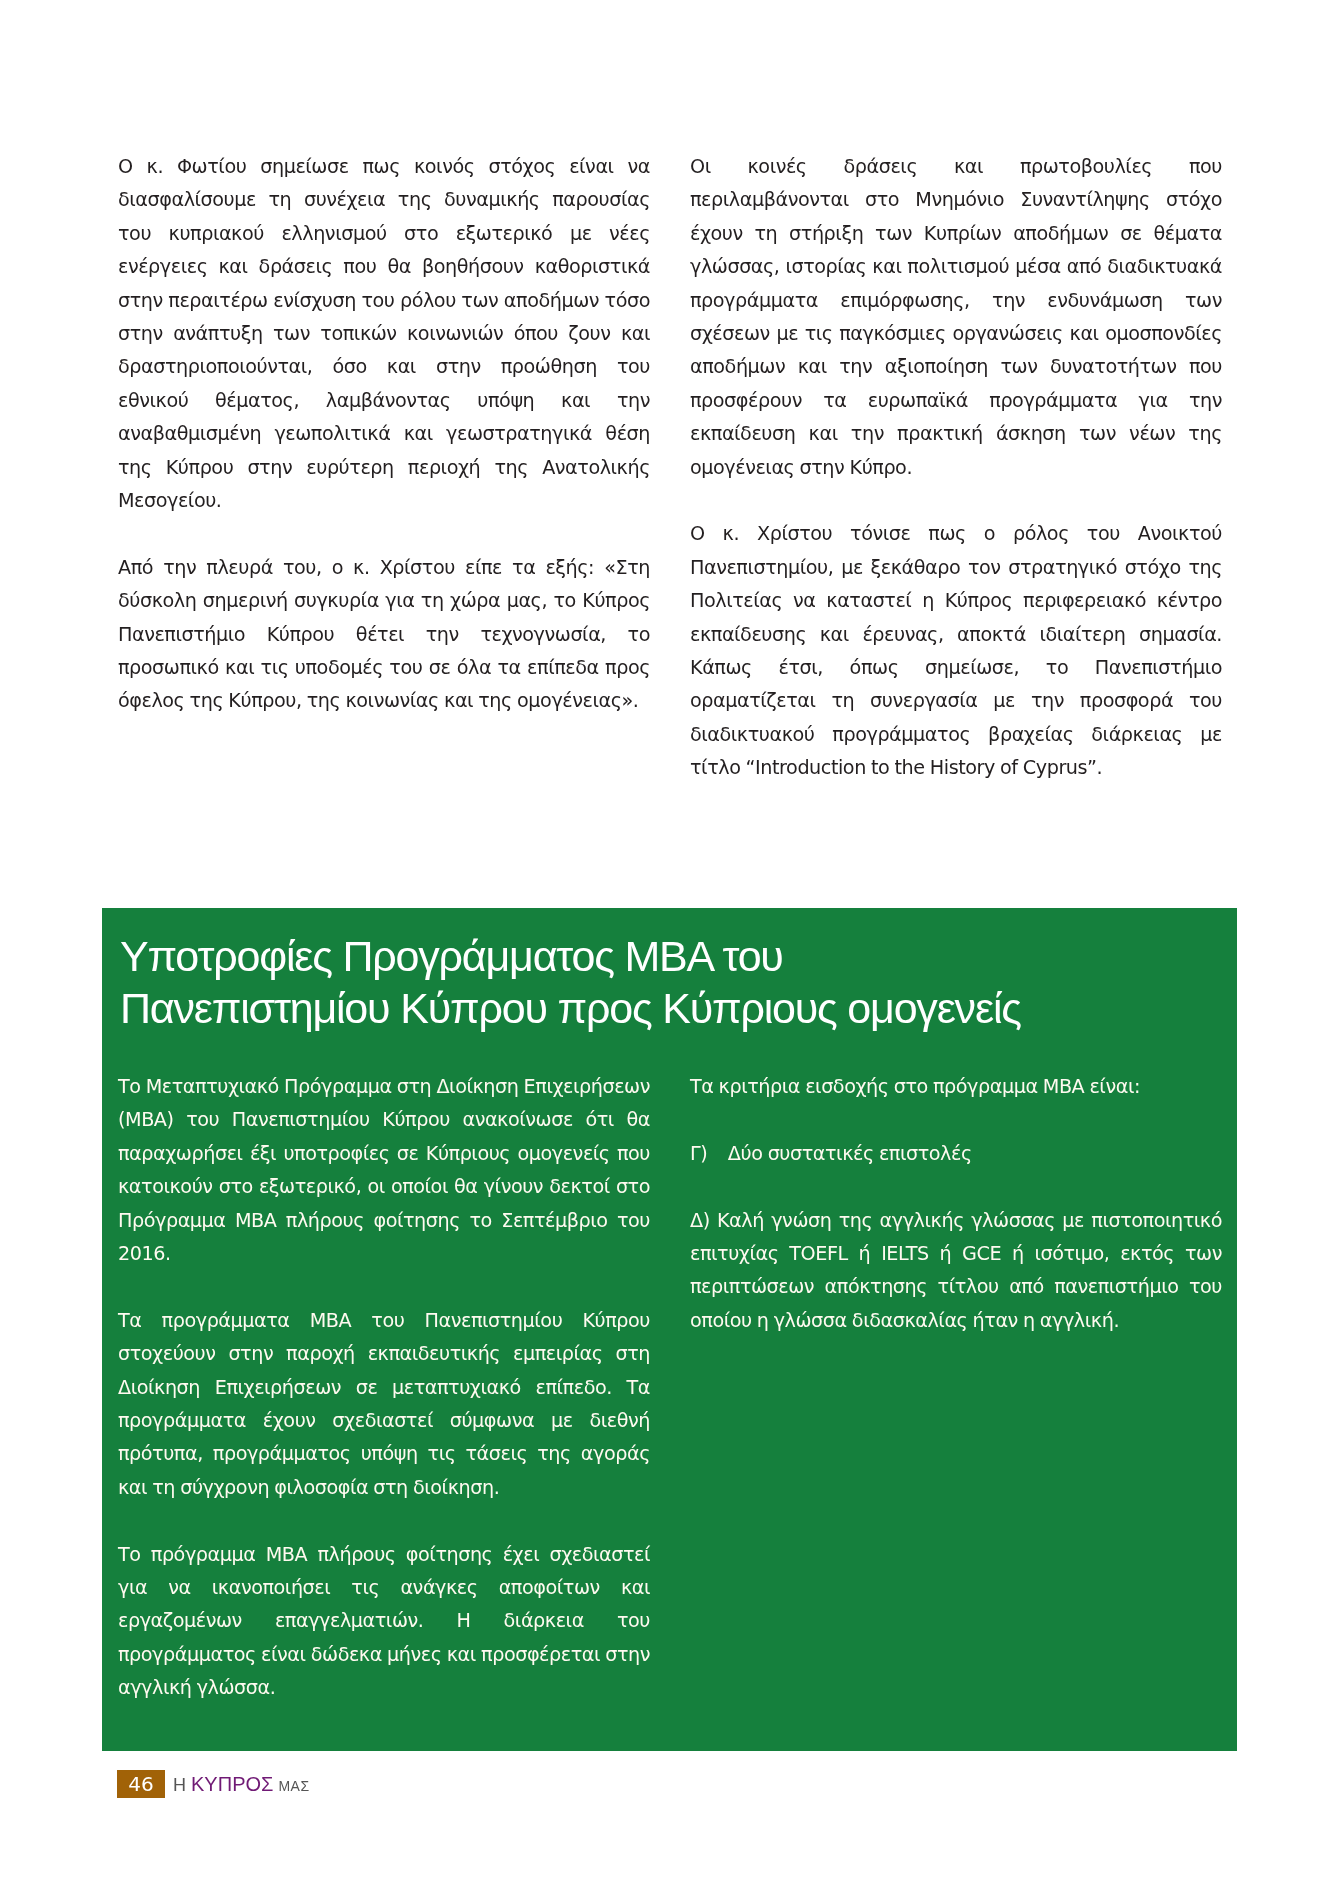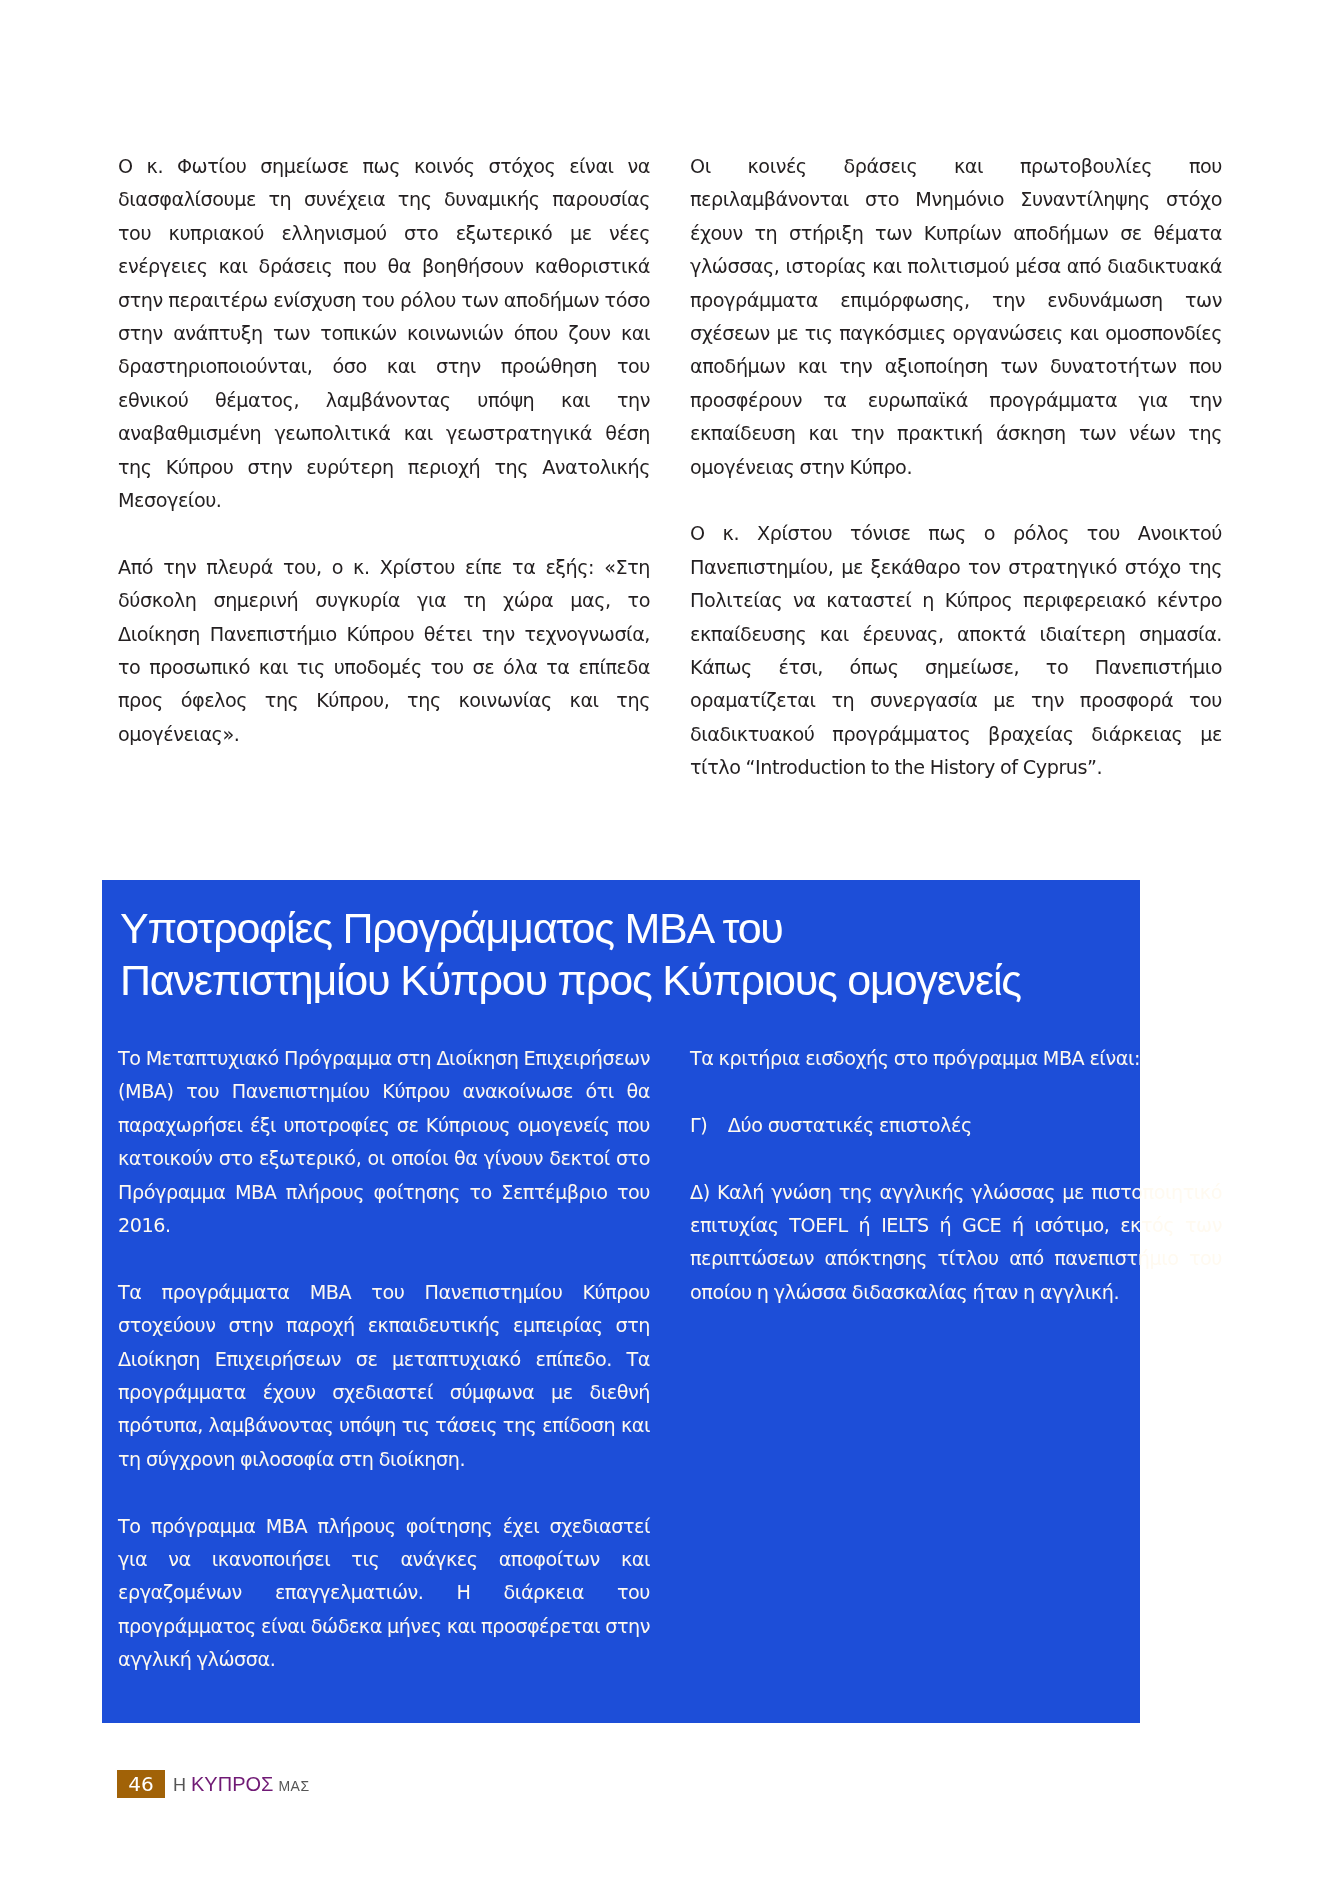--- a/index.html
+++ b/index.html
@@ -4,56 +4,56 @@
   <style>
     html, body { margin: 0; padding: 0; background: #ffffff; }
     body { width: 1339px; height: 1889px; position: relative; overflow: hidden;
            font-family: "DejaVu Sans", sans-serif; color: #231f20; }
     .col { position: absolute; width: 532px; font-size: 19.2px; line-height: 33.4px;
            text-align: justify; letter-spacing: -0.45px; word-spacing: -0.5px; }
     .col p { margin: 0 0 33.4px 0; }
     .col p:last-child { margin-bottom: 0; }
     #top-left { left: 118px; top: 150px; }
     #top-right { left: 690px; top: 150px; }
-    #box { position: absolute; left: 102px; top: 880px; width: 1038px; height: 843px;
-           background: #1d4ed8; color: #ffffff; }
+    #box { position: absolute; left: 102px; top: 908px; width: 1135px; height: 843px;
+           background: #15803d; color: #ffffff; }
     #box-title { position: absolute; left: 18px; top: 22px; margin: 0;
                  font-family: "Liberation Sans", sans-serif; font-weight: normal;
                  font-size: 43px; line-height: 52px; letter-spacing: -1.2px; color: #ffffff; }
     #box .col { color: #fffaf0; }
     #box-left { left: 16px; top: 162px; }
     #box-right { left: 588px; top: 162px; }
     #footer { position: absolute; left: 117px; top: 1770px; height: 28px; display: flex; align-items: center; }
     #page-num { background: #a16207; color: #ffffff; width: 48px; height: 28px;
                 font-size: 20px; line-height: 28px; text-align: center; }
     #mag-name { margin-left: 8px; font-size: 18px; color: #555555; font-family: "Liberation Sans", sans-serif; }
     #mag-name .bold { font-weight: normal; color: #701a75; font-size: 20px; text-align: center; }
     #mag-name .small { font-size: 14px; letter-spacing: 0.5px; }
   </style>
 </head>
 <body>
 
 <div class="col" id="top-left">
   <p>Ο κ. Φωτίου σημείωσε πως κοινός στόχος είναι να διασφαλίσουμε τη συνέχεια της δυναμικής παρουσίας του κυπριακού ελληνισμού στο εξωτερικό με νέες ενέργειες και δράσεις που θα βοηθήσουν καθοριστικά στην περαιτέρω ενίσχυση του ρόλου των αποδήμων τόσο στην ανάπτυξη των τοπικών κοινωνιών όπου ζουν και δραστηριοποιούνται, όσο και στην προώθηση του εθνικού θέματος, λαμβάνοντας υπόψη και την αναβαθμισμένη γεωπολιτικά και γεωστρατηγικά θέση της Κύπρου στην ευρύτερη περιοχή της Ανατολικής Μεσογείου.</p>
-  <p>Από την πλευρά του, ο κ. Χρίστου είπε τα εξής: «Στη δύσκολη σημερινή συγκυρία για τη χώρα μας, το Διοίκηση Πανεπιστήμιο Κύπρου θέτει την τεχνογνωσία, το προσωπικό και τις υποδομές του σε όλα τα επίπεδα προς όφελος της Κύπρου, της κοινωνίας και της ομογένειας».</p>
+  <p>Από την πλευρά του, ο κ. Χρίστου είπε τα εξής: «Στη δύσκολη σημερινή συγκυρία για τη χώρα μας, το Κύπρος Πανεπιστήμιο Κύπρου θέτει την τεχνογνωσία, το προσωπικό και τις υποδομές του σε όλα τα επίπεδα προς όφελος της Κύπρου, της κοινωνίας και της ομογένειας».</p>
 </div>
 
 <div class="col" id="top-right">
   <p>Οι κοινές δράσεις και πρωτοβουλίες που περιλαμβάνονται στο Μνημόνιο Συναντίληψης στόχο έχουν τη στήριξη των Κυπρίων αποδήμων σε θέματα γλώσσας, ιστορίας και πολιτισμού μέσα από διαδικτυακά προγράμματα επιμόρφωσης, την ενδυνάμωση των σχέσεων με τις παγκόσμιες οργανώσεις και ομοσπονδίες αποδήμων και την αξιοποίηση των δυνατοτήτων που προσφέρουν τα ευρωπαϊκά προγράμματα για την εκπαίδευση και την πρακτική άσκηση των νέων της ομογένειας στην Κύπρο.</p>
   <p>Ο κ. Χρίστου τόνισε πως ο ρόλος του Ανοικτού Πανεπιστημίου, με ξεκάθαρο τον στρατηγικό στόχο της Πολιτείας να καταστεί η Κύπρος περιφερειακό κέντρο εκπαίδευσης και έρευνας, αποκτά ιδιαίτερη σημασία. Κάπως έτσι, όπως σημείωσε, το Πανεπιστήμιο οραματίζεται τη συνεργασία με την προσφορά του διαδικτυακού προγράμματος βραχείας διάρκειας με τίτλο “Introduction to the History of Cyprus”.</p>
 </div>
 
 <div id="box">
   <h2 id="box-title">
     <span>Υποτροφίες Προγράμματος MBA του</span><br>
     <span>Πανεπιστημίου Κύπρου προς Κύπριους ομογενείς</span>
   </h2>
   <div class="col" id="box-left">
     <p>Το Μεταπτυχιακό Πρόγραμμα στη Διοίκηση Επιχειρήσεων (MBA) του Πανεπιστημίου Κύπρου ανακοίνωσε ότι θα παραχωρήσει έξι υποτροφίες σε Κύπριους ομογενείς που κατοικούν στο εξωτερικό, οι οποίοι θα γίνουν δεκτοί στο Πρόγραμμα MBA πλήρους φοίτησης το Σεπτέμβριο του 2016.</p>
-    <p>Τα προγράμματα MBA του Πανεπιστημίου Κύπρου στοχεύουν στην παροχή εκπαιδευτικής εμπειρίας στη Διοίκηση Επιχειρήσεων σε μεταπτυχιακό επίπεδο. Τα προγράμματα έχουν σχεδιαστεί σύμφωνα με διεθνή πρότυπα, λαμβάνοντας υπόψη τις τάσεις της επίδοση και τη σύγχρονη φιλοσοφία στη διοίκηση.</p>
+    <p>Τα προγράμματα MBA του Πανεπιστημίου Κύπρου στοχεύουν στην παροχή εκπαιδευτικής εμπειρίας στη Διοίκηση Επιχειρήσεων σε μεταπτυχιακό επίπεδο. Τα προγράμματα έχουν σχεδιαστεί σύμφωνα με διεθνή πρότυπα, προγράμματος υπόψη τις τάσεις της αγοράς και τη σύγχρονη φιλοσοφία στη διοίκηση.</p>
     <p>Το πρόγραμμα MBA πλήρους φοίτησης έχει σχεδιαστεί για να ικανοποιήσει τις ανάγκες αποφοίτων και εργαζομένων επαγγελματιών. Η διάρκεια του προγράμματος είναι δώδεκα μήνες και προσφέρεται στην αγγλική γλώσσα.</p>
   </div>
   <div class="col" id="box-right">
     <p>Τα κριτήρια εισδοχής στο πρόγραμμα MBA είναι:</p>
     <p style="white-space:pre-wrap">Γ)    Δύο συστατικές επιστολές</p>
     <p>Δ)  Καλή γνώση της αγγλικής γλώσσας με πιστοποιητικό επιτυχίας TOEFL ή IELTS ή GCE ή ισότιμο, εκτός των περιπτώσεων απόκτησης τίτλου από πανεπιστήμιο του οποίου η γλώσσα διδασκαλίας ήταν η αγγλική.</p>
   </div>
 </div>
 
 <div id="footer">

